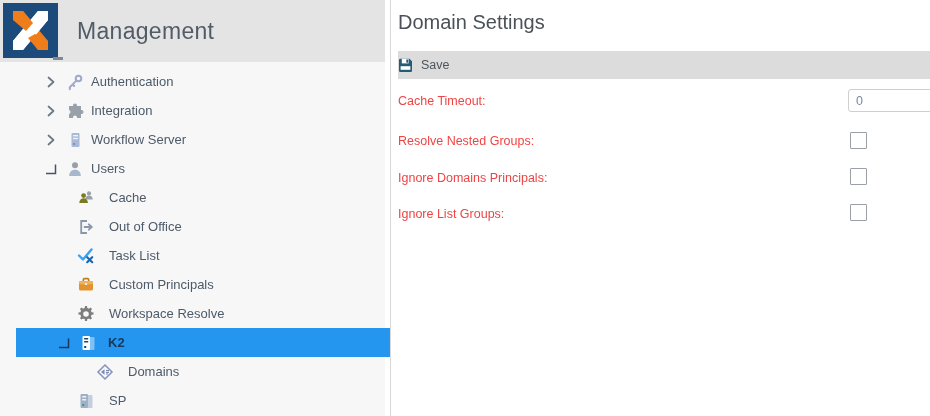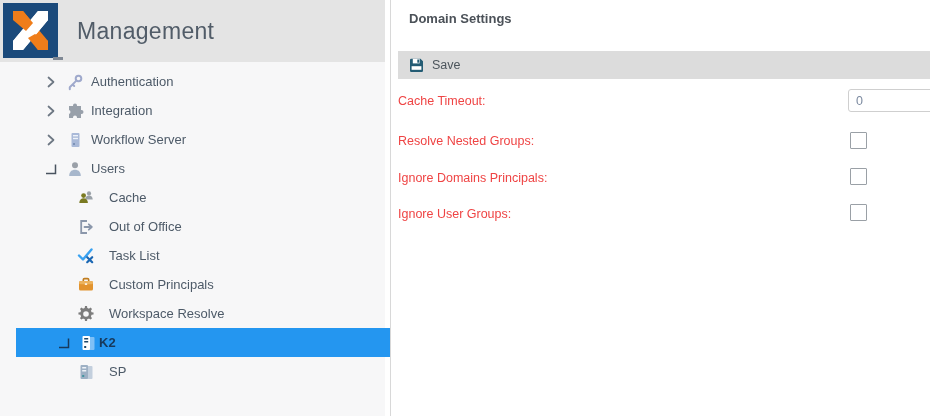--- a/index.html
+++ b/index.html
@@ -21,31 +21,31 @@
   .expander{width:14px;height:12px;display:inline-flex;align-items:center;justify-content:center;}
   .icon18{width:18px;height:18px;display:inline-flex;align-items:center;justify-content:center;}
   
   .lvl1 .expander{margin-left:28px;}
   .lvl1 .icon18{margin-left:8px;}
   .lvl1 .lbl{margin-left:7px;}
   .lvl2 .icon18{margin-left:61px;}
   .lvl2 .lbl{margin-left:14px;}
   .lvl2e .expander{margin-left:41px;}
   .lvl2e .icon18{margin-left:8px;}
-  .lvl2e .lbl{margin-left:2px;}
+  .lvl2e .lbl{margin-left:11px;}
   .lvl3 .icon18{margin-left:80px;}
   .lvl3 .lbl{margin-left:14px;}
   .tree-row.selected{background:#2496f0;color:#17395c;font-weight:700;}
   
   .v-divider{position:absolute;left:390px;top:0;width:1px;height:416px;background:#d8d8d8;}
   
   .content{position:absolute;left:391px;top:0;width:539px;height:416px;background:#ffffff;}
-  .page-title{position:absolute;left:18px;top:11px;font-size:13px;font-weight:700;color:#4b5158;}
+  .page-title{position:absolute;left:7px;top:11px;font-size:20px;font-weight:400;color:#4b5158;}
   .toolbar{position:absolute;left:7px;right:0;top:51px;height:28px;background:#dcdcdc;display:flex;align-items:center;}
-  .save-btn{display:flex;align-items:center;gap:8px;padding:0 11px;height:28px;cursor:pointer;}
+  .save-btn{display:flex;align-items:center;gap:8px;padding:0 0;height:28px;cursor:pointer;}
   .save-btn span{font-size:12.5px;color:#4c555c;}
   .form-label{position:absolute;left:7px;font-size:12.5px;color:#ef4444;}
   .text-input{position:absolute;left:457px;top:89px;width:88px;height:21px;border:1px solid #cfcfcf;
     border-radius:3px;font-size:12.5px;color:#7c8aa0;padding:0 0 0 7px;outline:none;
     font-family:"Liberation Sans","DejaVu Sans",sans-serif;}
   .cbx{position:absolute;left:459px;width:17px;height:17px;-webkit-appearance:none;appearance:none;
     border:1px solid #9aa0a6;background:#fff;margin:0;border-radius:1px;cursor:pointer;}
 </style>
 </head>
 <body>
@@ -194,20 +194,30 @@
             <rect x="10" y="3" width="5.5" height="13" rx="1" fill="#7fc0f6"></rect>
             <rect x="3.5" y="2" width="7.5" height="14" rx="1" fill="#ffffff"></rect>
             <rect x="5.2" y="4" width="4" height="1.5" fill="#1c4668"></rect>
             <rect x="5.2" y="7" width="4" height="1.5" fill="#1c4668"></rect>
             <rect x="5.2" y="12" width="2" height="2" fill="#1c4668"></rect>
           </svg>
       </span>
       <span class="lbl">K2</span>
     </div>
 
+    <div class="tree-row lvl3">
+      <span class="icon18">
+        <svg width="18" height="18" viewBox="0 0 18 18">
+            <path d="M9,2 L16,9 L9,16 L2,9 z" fill="none" stroke="#8593bb" stroke-width="1.5"></path>
+            <path d="M5,9 L8.5,6.3 V11.7 z" fill="#7a8ab4"></path>
+            <path d="M10,7.5 h3 M10,9.3 h3 M10,11 h2" stroke="#7a8ab4" stroke-width="1.2"></path>
+          </svg>
+      </span>
+      <span class="lbl">Domains</span>
+    </div>
 
     <div class="tree-row lvl2">
       <span class="icon18">
         <svg width="18" height="18" viewBox="0 0 18 18">
             <rect x="10" y="3" width="5.5" height="13" rx="1" fill="#c3cfdd"></rect>
             <rect x="3.5" y="2" width="7.5" height="14" rx="1" fill="#9db0c4"></rect>
             <rect x="5.2" y="4" width="4" height="1.5" fill="#eef2f7"></rect>
             <rect x="5.2" y="7" width="4" height="1.5" fill="#eef2f7"></rect>
             <rect x="5.2" y="12" width="2" height="2" fill="#43939f"></rect>
           </svg>
@@ -237,15 +247,15 @@
 
   <div class="form-label" style="top:94px;">Cache Timeout:</div>
   <input class="text-input" type="text" value="0" style="">
 
   <div class="form-label" style="top:134px;">Resolve Nested Groups:</div>
   <input class="cbx" type="checkbox" style="top: 132px;">
 
   <div class="form-label" style="top:171px;">Ignore Domains Principals:</div>
   <input class="cbx" type="checkbox" style="top: 168px;">
 
-  <div class="form-label" style="top:207px;">Ignore User Groups:</div>
+  <div class="form-label" style="top:207px;">Ignore List Groups:</div>
   <input class="cbx" type="checkbox" style="top: 204px;">
 </div>
 
 </body></html>

